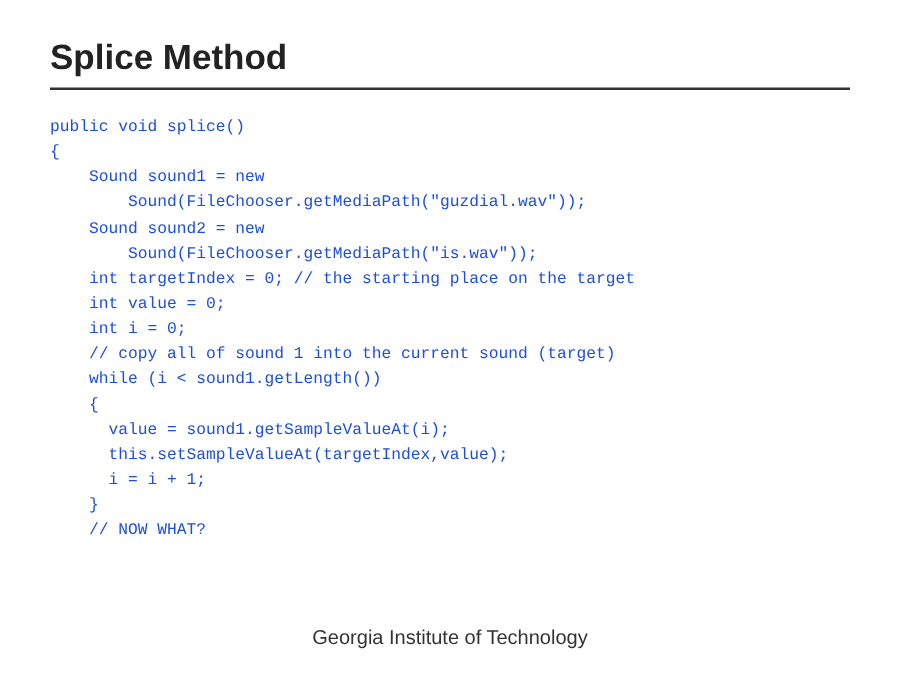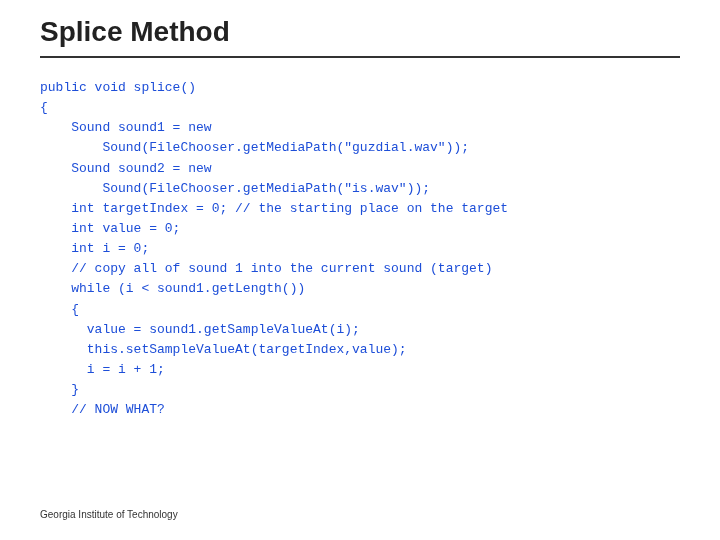--- a/index.html
+++ b/index.html
@@ -13,21 +13,21 @@
       height: 540px;
       background: #ffffff;
       font-family: Arial, Helvetica, sans-serif;
       overflow: hidden;
     }
 
     .page {
       width: 720px;
       height: 540px;
       background: #ffffff;
-      padding: 16px 40px 20px 40px;
+      padding: 30px 40px 20px 40px;
       display: flex;
       flex-direction: column;
     }
 
     .title-section {
       border-bottom: 2px solid #333333;
       padding-bottom: 8px;
       margin-bottom: 20px;
     }
 
@@ -41,22 +41,22 @@
     .code-block {
       font-family: 'Courier New', Courier, monospace;
       font-size: 13px;
       color: #1d4ed8;
       line-height: 1.55;
       white-space: pre;
       flex: 1;
     }
 
     .footer {
-      text-align: left;
-      font-size: 10px;
+      text-align: center;
+      font-size: 16px;
       color: #333333;
       padding-top: 10px;
       font-family: Arial, Helvetica, sans-serif;
     }
   </style>
 </head>
 <body>
 
 <div class="page">
   <div class="title-section">

